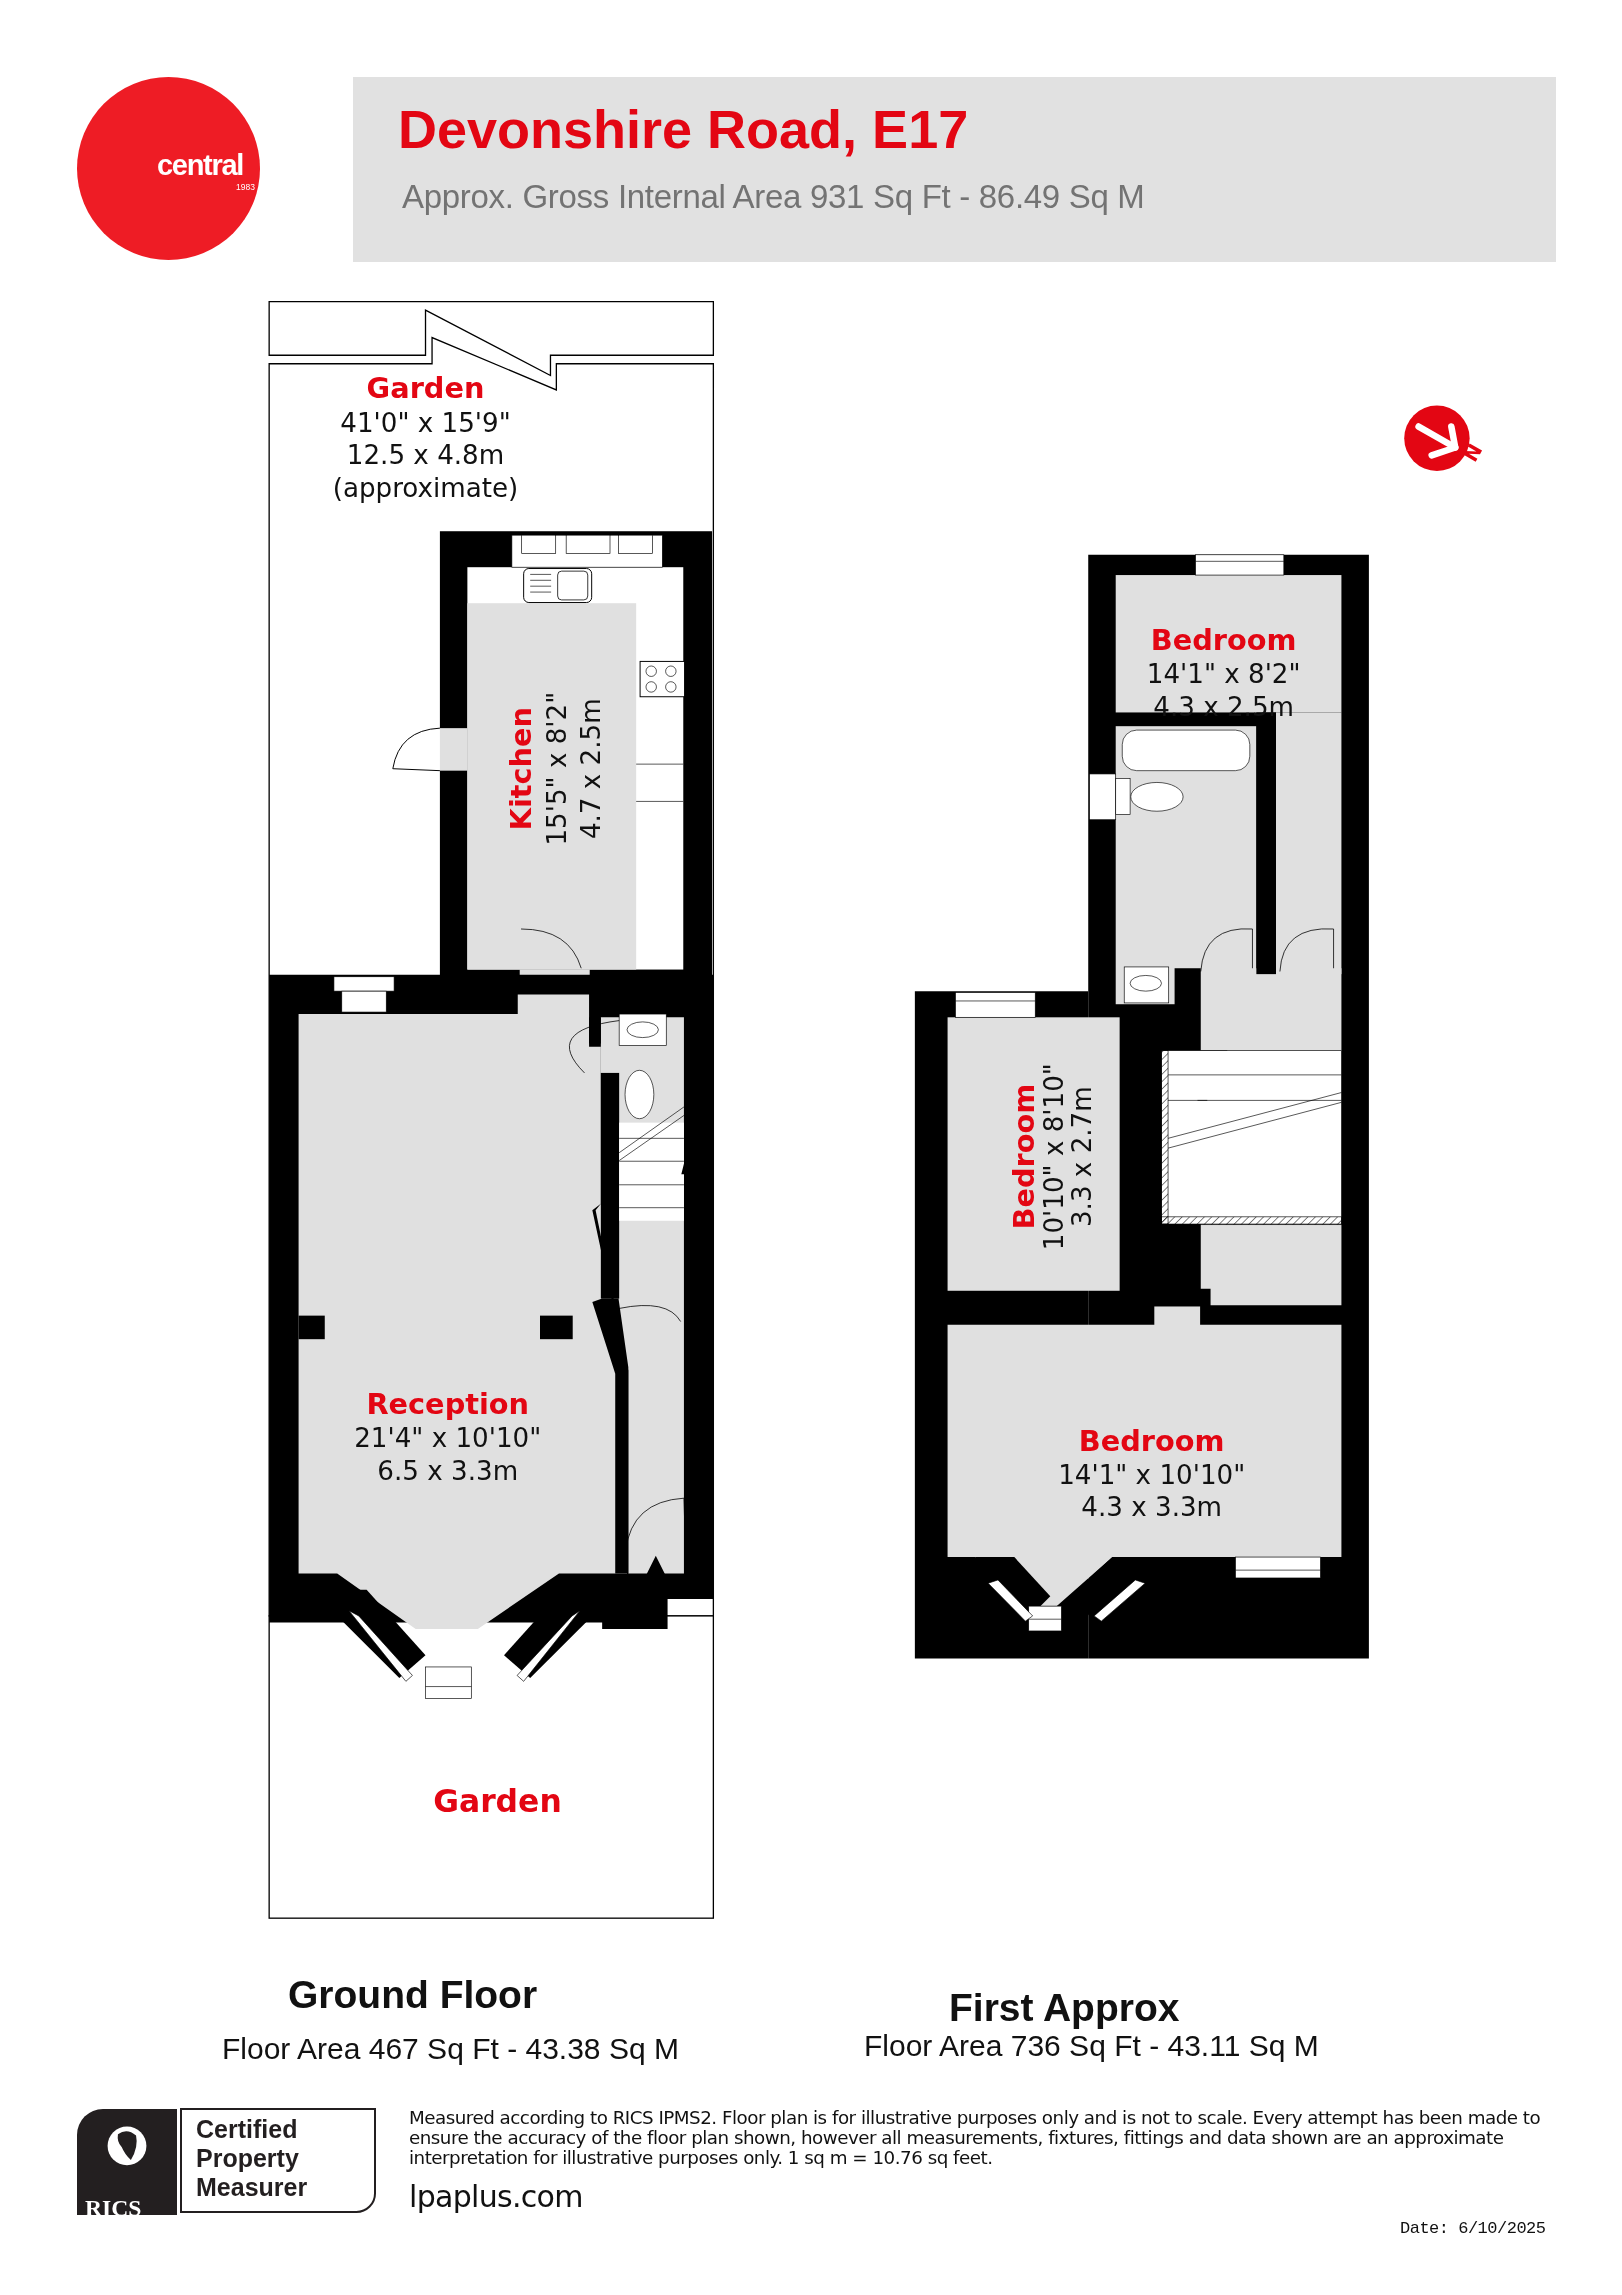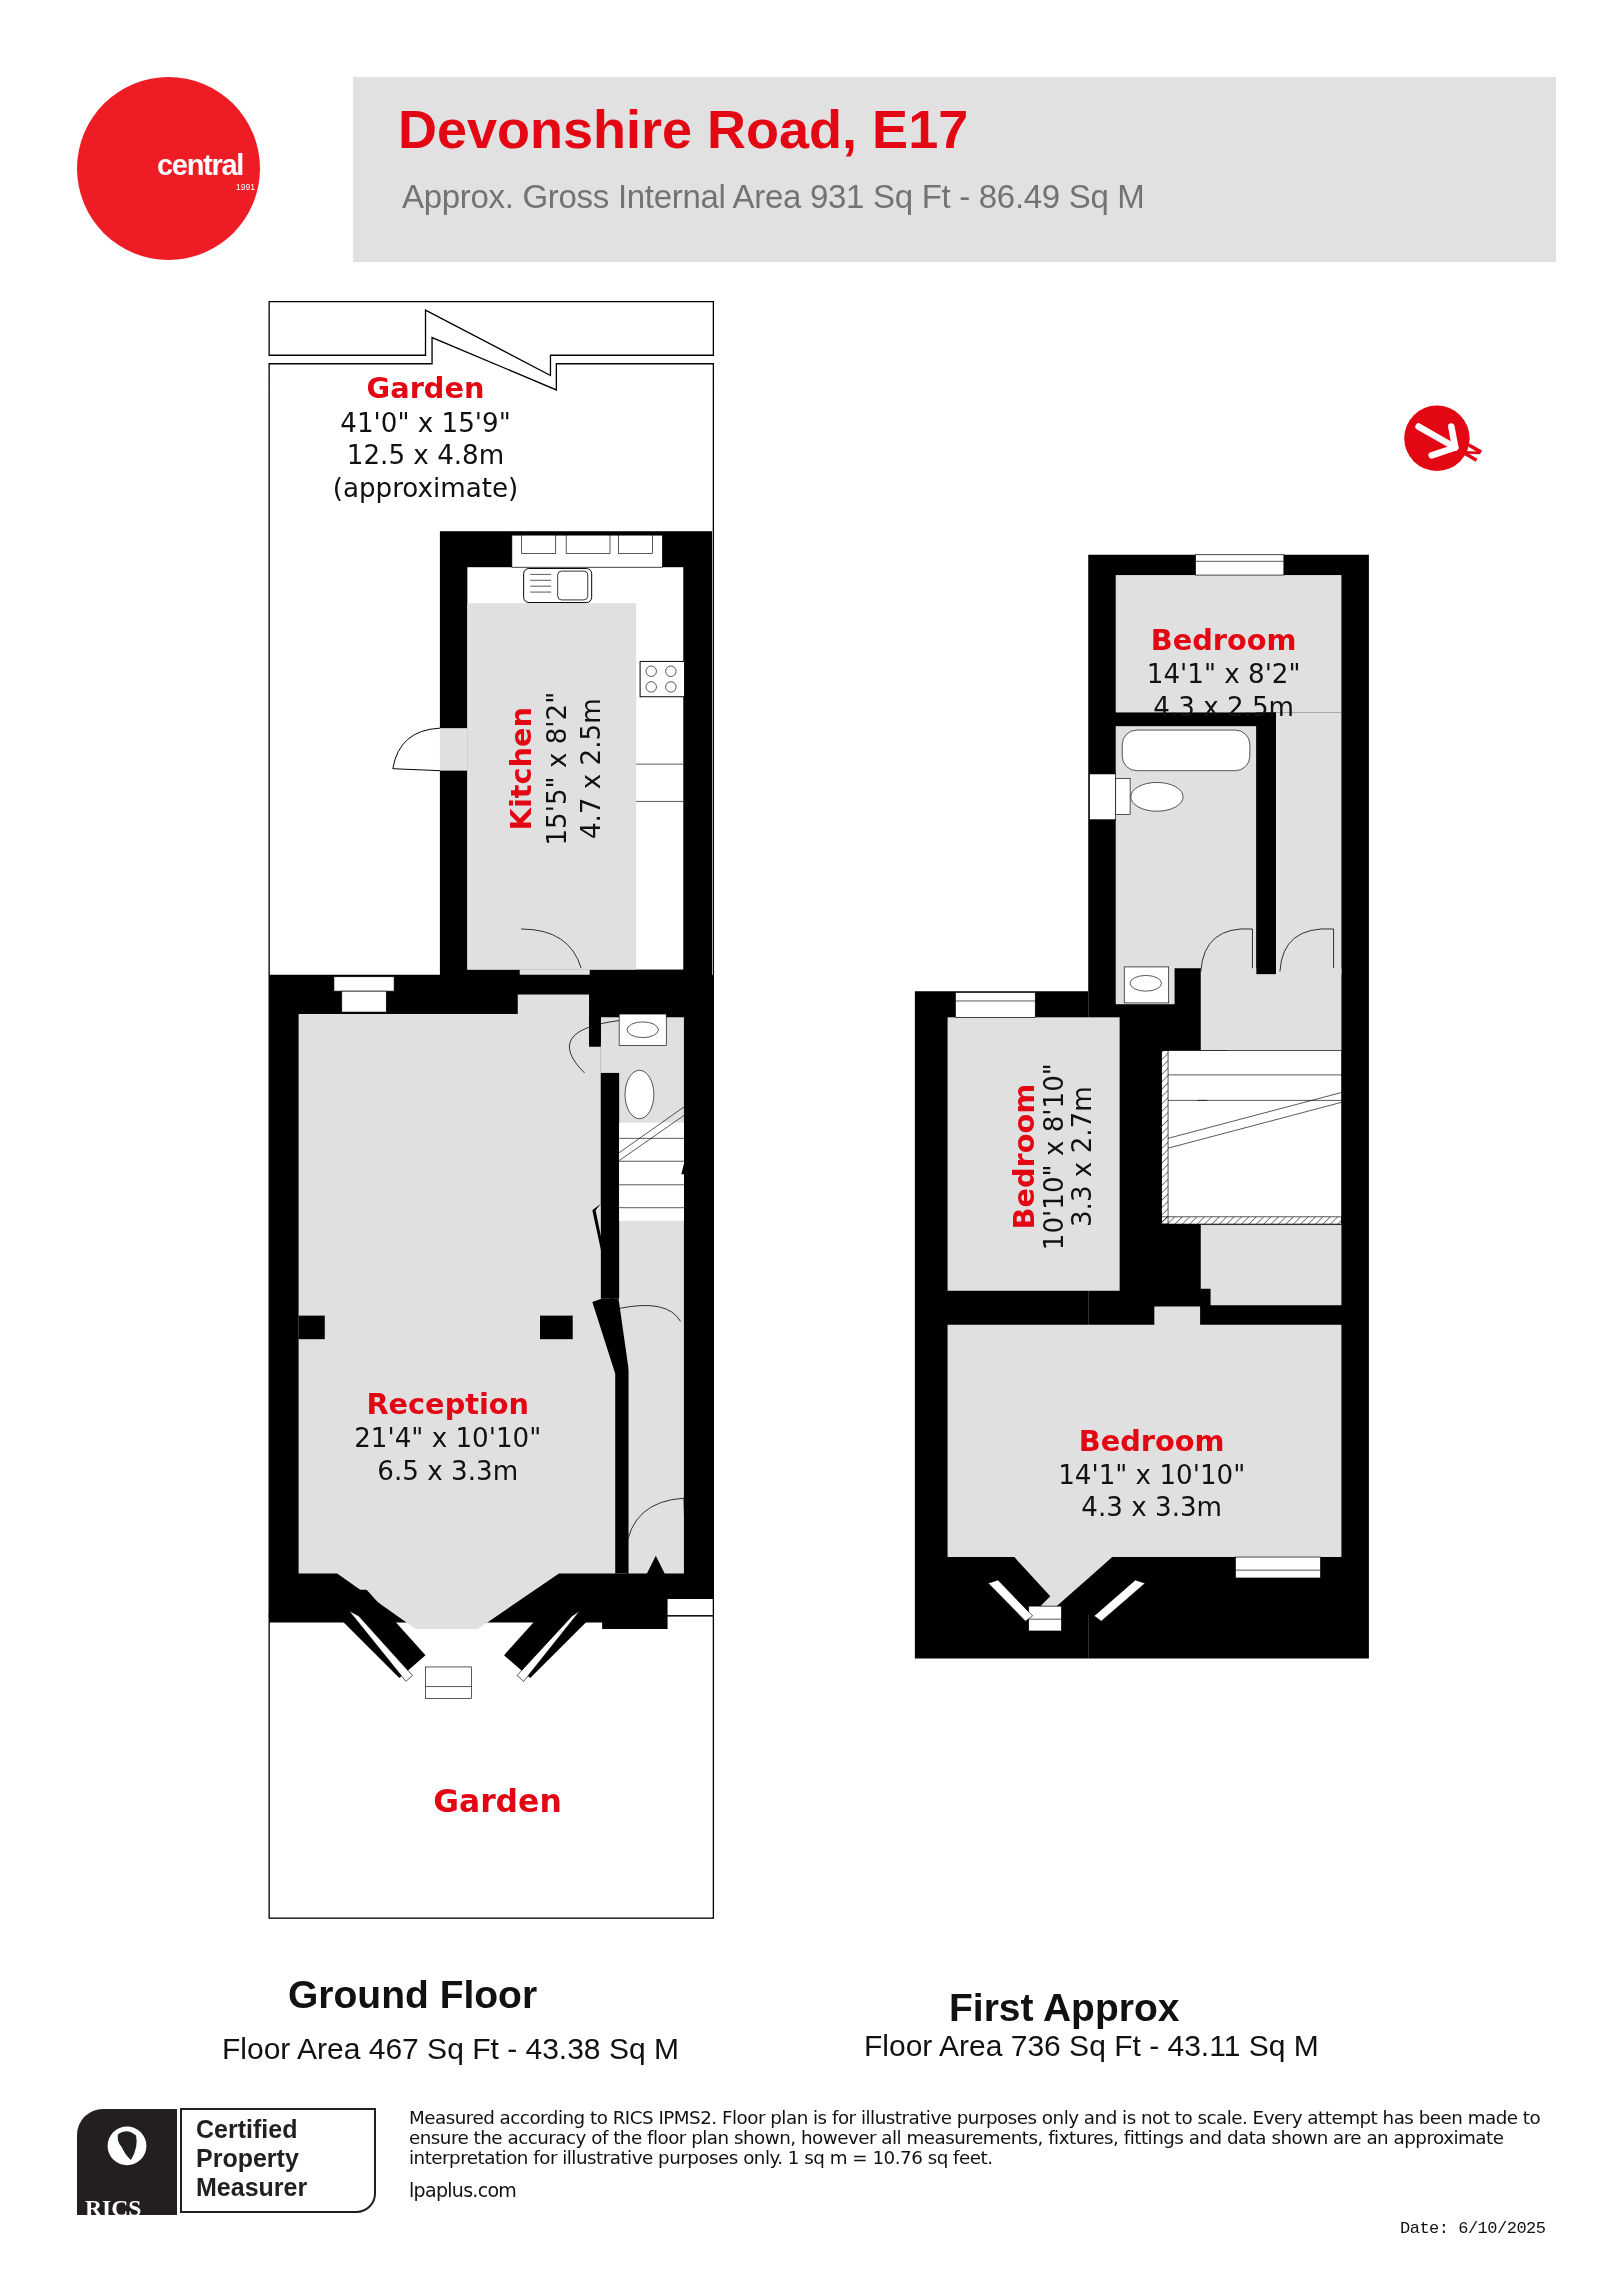--- a/index.html
+++ b/index.html
@@ -28,31 +28,31 @@
                  border-top-left-radius: 26px; }
     .rics-word { left: 85px; top: 2179px; color: #fff; font-family: "Liberation Serif", serif;
                  font-weight: bold; font-size: 23.6px; margin-top: 16px; }
     .rics-lion { left: 105px; top: 2121px; width: 44px; height: 51px; }
     .rics-box { left: 180px; top: 2108px; width: 196px; height: 105px; border: 2.6px solid #231f20;
                 border-bottom-right-radius: 19.6px; box-sizing: border-box; }
     .rics-text { left: 196px; top: 2115px; font-family: "Liberation Sans", sans-serif; font-weight: bold;
                  font-size: 25px; line-height: 29px; color: #231f20; }
     .disclaimer { left: 409px; top: 2108px; width: 1152px; font-family: "DejaVu Sans", sans-serif;
                   font-size: 18.3px; line-height: 20px; color: #111; letter-spacing: -0.5px; }
-    .site { left: 409px; top: 2179px; font-family: "DejaVu Sans", sans-serif; font-size: 19px; color: #111;
+    .site { left: 409px; top: 2179px; font-family: "DejaVu Sans", sans-serif; font-size: 30px; color: #111;
             letter-spacing: -0.7px; }
     .date { left: 1400px; top: 2195px; font-family: Liberation Mono, monospace; font-size: 17px; color: #111;
             letter-spacing: -0.5px; margin-top: 24px; }
   </style>
 </head>
 <body>
 
 <div class="abs logo-circle"></div>
 <div class="abs logo-text">central</div>
-<div class="abs logo-year">1991</div>
+<div class="abs logo-year">1983</div>
 <div class="abs header-band"></div>
 <div class="abs title">Devonshire Road, E17</div>
 <div class="abs subtitle">Approx. Gross Internal Area 931 Sq Ft - 86.49 Sq M</div>
 
 <svg class="plan" width="1623" height="2295" viewBox="0 0 2480 3508">
   <defs>
     <pattern id="hatch" width="8" height="8" patternUnits="userSpaceOnUse" patternTransform="rotate(45)">
       <line x1="0" y1="0" x2="0" y2="8" stroke="#000" stroke-width="1.5"></line>
     </pattern>
   </defs>

